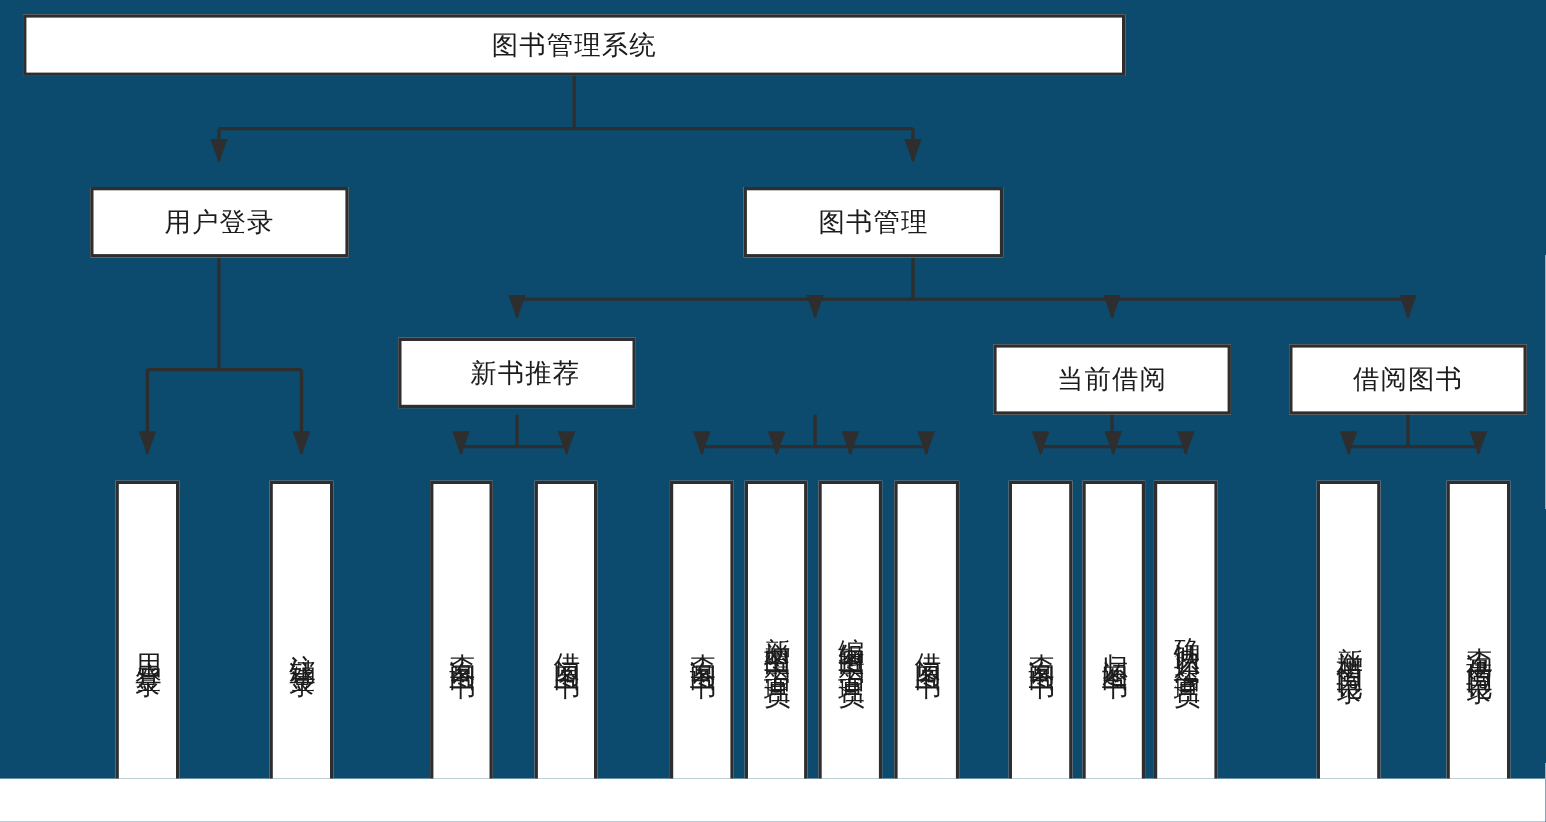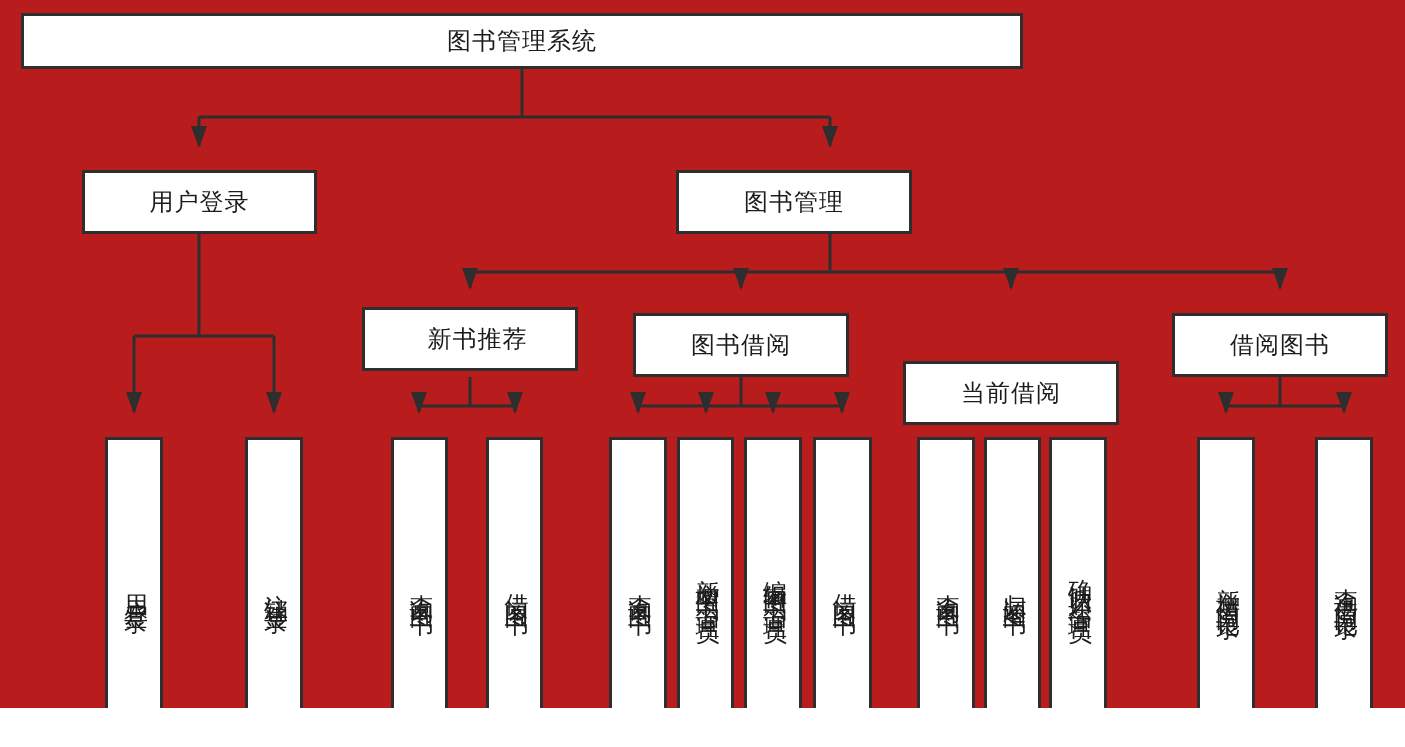--- a/index.html
+++ b/index.html
@@ -5,22 +5,22 @@
   :root{
     --line:#2e2e2e;
     --text:#1c1c1c;
     --box-bg:#ffffff;
     --wm:#b5b5b5;
   }
   html,body{margin:0;padding:0;background:#ffffff;}
   #canvas{
     position:relative;
     width:1405px;height:708px;
-    background:#b91c1c;
-    font-family:Liberation Mono, monospace;
+    background:#0c4a6e;
+    font-family:Liberation Serif, serif;
     color:var(--text);
     overflow:hidden;
   }
   #connectors{position:absolute;left:0;top:0;width:1405px;height:747px;z-index:1;}
   #connectors .wire{stroke:var(--line);stroke-width:3;fill:none;}
   #connectors .head{fill:var(--line);}
   .box{
     position:absolute;
     box-sizing:border-box;
     background:var(--box-bg);
@@ -89,22 +89,21 @@
     <path class="wire" marker-end="url(#arrow)" d="M1226 406 V412"></path>
     <path class="wire" marker-end="url(#arrow)" d="M1344 406 V412"></path>
   </svg>
 
   <div class="box" style="left:21px;top:13px;width:1002px;height:56px;">图书管理系统</div>
 
   <div class="box" style="left:82px;top:170px;width:235px;height:64px;">用户登录</div>
   <div class="box" style="left:676px;top:170px;width:236px;height:64px;">图书管理</div>
 
   <div class="box" style="left:362px;top:307px;width:216px;height:64px;padding-left:15px;">新书推荐</div>
-  <div class="box" style="left:633px;top:313px;width:216px;height:64px;">图书借阅</div>
-  <div class="box" style="left:903px;top:313px;width:216px;height:64px;margin-top:48px;">当前借阅</div>
+  <div class="box" style="left:903px;top:313px;width:216px;height:64px;">当前借阅</div>
   <div class="box" style="left:1172px;top:313px;width:216px;height:64px;">借阅图书</div>
 
   <div class="box leaf" style="left:105px;top:437px;width:58px;height:300px;">
     <span>用户登录</span>
   </div>
   <div class="box leaf" style="left:245px;top:437px;width:58px;height:300px;">
     <span>注销登录</span>
   </div>
 
   <div class="box leaf" style="left:391px;top:437px;width:57px;height:300px;">

